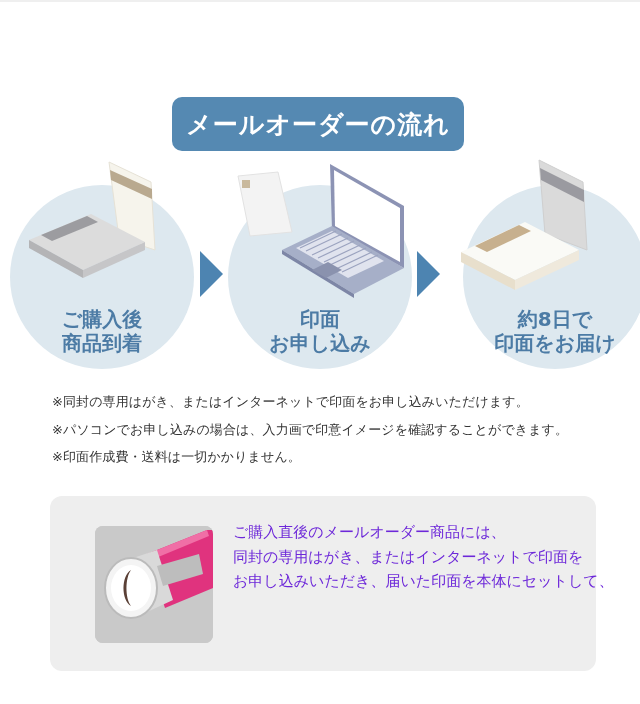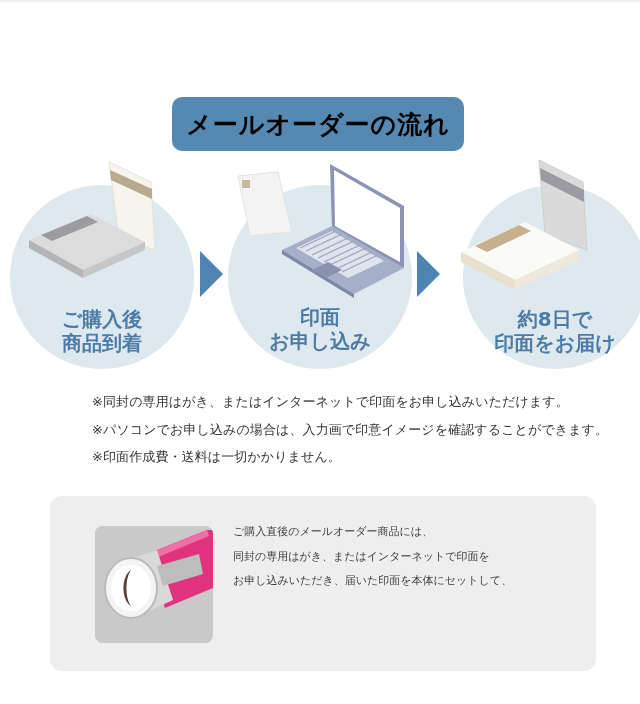--- a/index.html
+++ b/index.html
@@ -5,51 +5,51 @@
   html, body { margin: 0; padding: 0; }
   body {
     width: 640px; height: 704px; background: #ffffff; position: relative; overflow: hidden;
     font-family: "DejaVu Sans", "Liberation Sans", sans-serif;
   }
   .topline { position: absolute; left: 0; top: 0; width: 640px; height: 2px; background: #efefef; }
   .pill {
     position: absolute; left: 172px; top: 97px; width: 292px; height: 54px;
     border-radius: 10px; background: #5589b2;
     display: flex; align-items: center; justify-content: center;
-    color: #000000; font-weight: bold; font-size: 25px; letter-spacing: 1px;
+    color: #ffffff; font-weight: bold; font-size: 25px; letter-spacing: 1px;
   }
   .step {
     position: absolute; top: 185px; width: 184px; height: 184px; border-radius: 50%;
     background: #dde8ef;
   }
   .step-label {
     position: absolute; left: 0; width: 100%; top: 122px; text-align: center;
     color: #4c7ba5; font-weight: bold; font-size: 20px; line-height: 24px;
   }
   .arrow {
     position: absolute; top: 251px; width: 0; height: 0;
     border-top: 23px solid transparent; border-bottom: 23px solid transparent;
     border-left: 23px solid #4d84b1;
   }
   .illus { position: absolute; }
   .notes {
     position: absolute; left: 52px; top: 388px; font-size: 13px; color: #333; line-height: 27.5px;
     white-space: nowrap;
   }
-  .notes div { letter-spacing: 0.1px; margin-left: 40px; }
+  .notes div { letter-spacing: 0.1px; }
   .infobox {
     position: absolute; left: 50px; top: 496px; width: 546px; height: 175px;
     border-radius: 12px; background: #eeeeee;
   }
   .infoimg {
     position: absolute; left: 45px; top: 30px; width: 118px; height: 117px;
     border-radius: 8px; background: #c7c7c7; overflow: hidden;
   }
   .infotext {
-    position: absolute; left: 183px; top: 24px; font-size: 11px; color: #404040; line-height: 24.5px;
+    position: absolute; left: 183px; top: 24px; font-size: 15px; color: #6d28d9; line-height: 24.5px;
     white-space: nowrap;
   }
 </style>
 </head>
 <body>
 
 <div class="topline"></div>
 
 <div class="pill">
   <span>メールオーダーの流れ</span>
@@ -67,21 +67,21 @@
   <polygon points="85,12 127,31 127,41 86,22" fill="#b9a98f"></polygon>
 
   <polygon points="4,82 66,56 120,84 58,112" fill="#dcdcdc"></polygon>
   <polygon points="4,82 58,112 58,120 4,90" fill="#b4b4b6"></polygon>
   <polygon points="58,112 120,84 120,92 58,120" fill="#c6c6c8"></polygon>
   <polygon points="16,77 62,58 73,64 27,83" fill="#9c9ca0"></polygon>
 </svg>
 
 <div class="arrow" style="left:200px;"></div>
 
-<div class="step" style="left:228px;font-family:Liberation Mono, monospace;">
+<div class="step" style="left:228px;">
   <div class="step-label">
     <div>印面</div>
     <div>お申し込み</div>
   </div>
 </div>
 <svg class="illus" style="left:234px; top:160px;" width="180" height="140" viewBox="0 0 180 140">
 
   <polygon points="4,16 44,12 58,72 16,76" fill="#f3f3f3" stroke="#e2e2e2" stroke-width="1"></polygon>
   <rect x="8" y="20" width="8" height="8" fill="#c9b99d"></rect>
 

